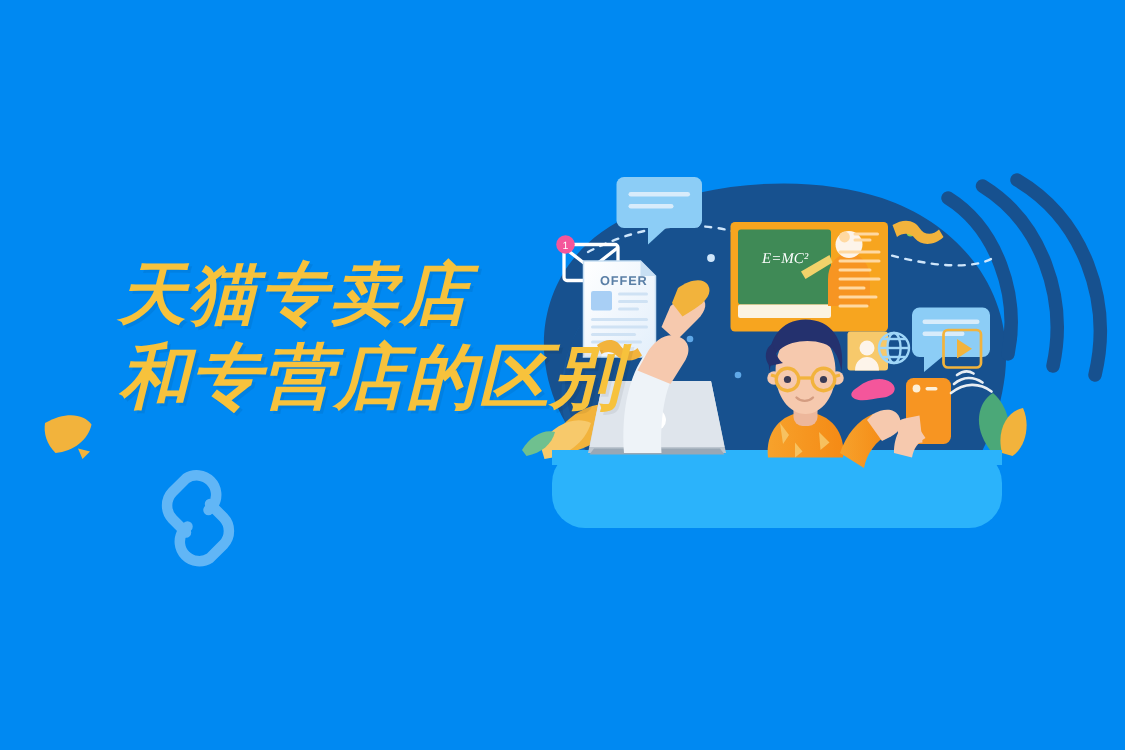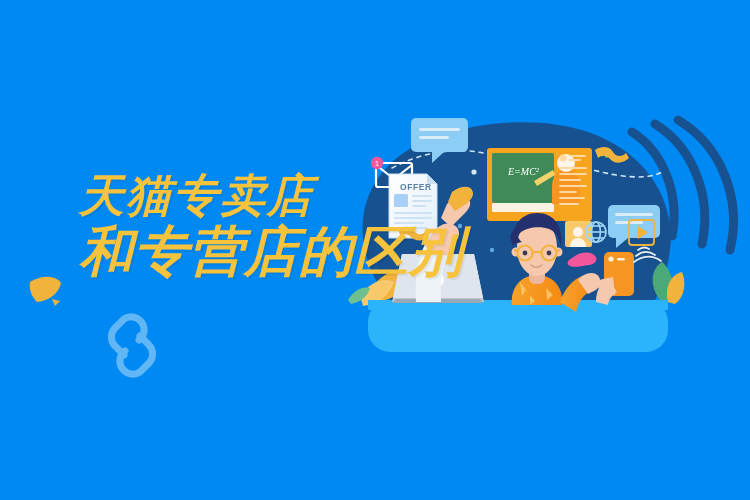--- a/index.html
+++ b/index.html
@@ -22,21 +22,21 @@
     font-family:"DejaVu Sans","Liberation Sans",sans-serif;
     font-weight:bold;
     font-style:italic;
     color:#f7c23c;
     font-size:45px;
     line-height:56px;
     letter-spacing:2px;
     white-space:nowrap;
     text-shadow:2px 2px 0 rgba(0,0,0,0.06);
   }
-  .title-line.l2{font-size:54px;letter-spacing:1px;}
+  .title-line.l2{font-size:47px;letter-spacing:1px;}
 </style>
 </head>
 <body>
 
 <div id="stage">
 <svg viewBox="0 0 750 500" xmlns="http://www.w3.org/2000/svg">
   <defs>
     <linearGradient id="laptopG" x1="0" y1="0" x2="0" y2="1">
       <stop offset="0" stop-color="#e9edf2"></stop>
       <stop offset="1" stop-color="#b9c3cd"></stop>

